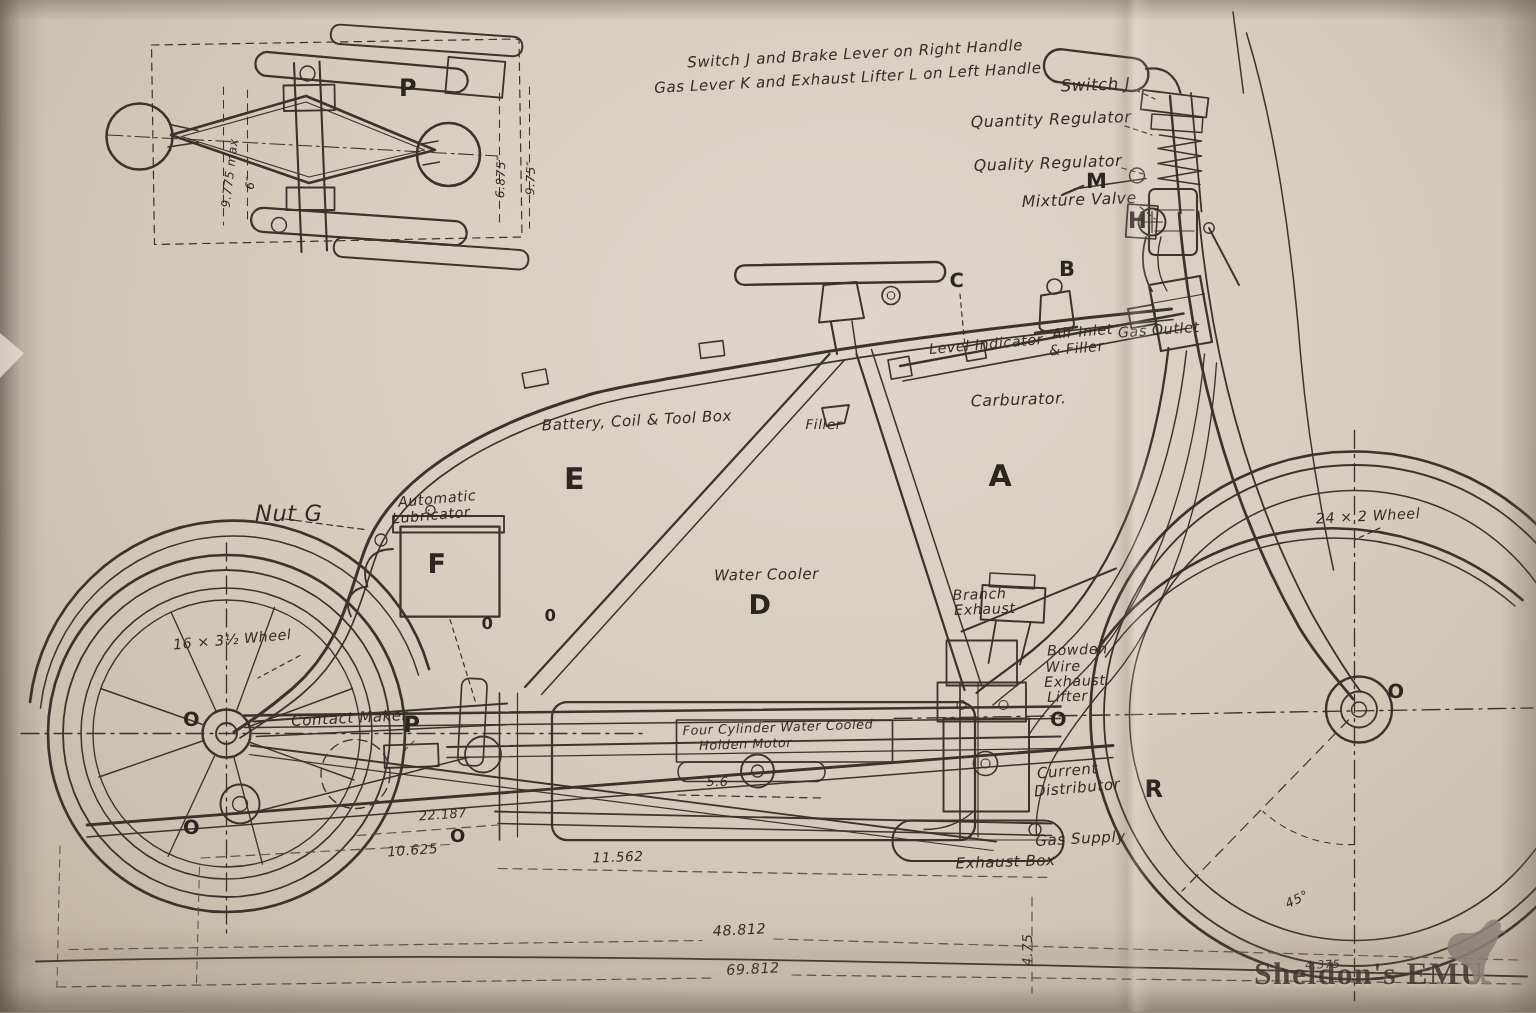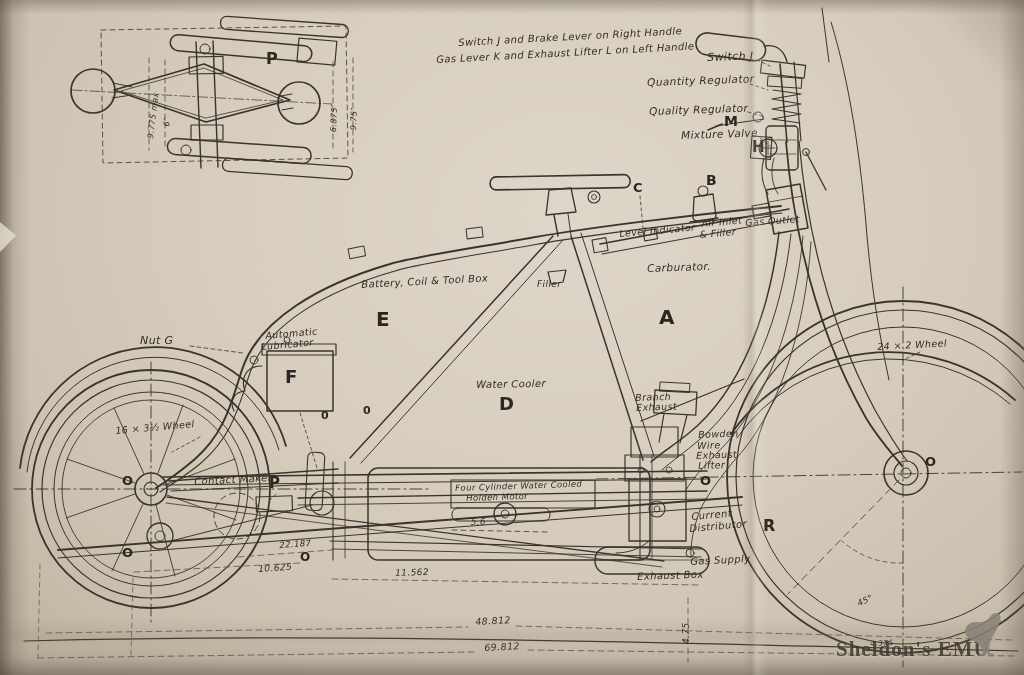--- a/index.html
+++ b/index.html
@@ -277,21 +277,21 @@
       <div class="lbl b" style="left: 706px; top: 173px; font-size: 14px;">B</div>
       <div class="lbl" style="left: 619px; top: 229px; font-size: 9.5px; transform: rotate(-5deg);">Level Indicator</div>
       <div class="lbl" style="left: 701px; top: 219px; font-size: 9.5px; transform: rotate(-5deg);">Air Inlet</div>
       <div class="lbl" style="left: 699px; top: 230px; font-size: 9.5px; transform: rotate(-5deg);">&amp; Filler</div>
       <div class="lbl" style="left: 745px; top: 218px; font-size: 9.5px; transform: rotate(-4deg);">Gas Outlet</div>
       <div class="lbl" style="left: 647px; top: 263px; font-size: 10.5px; transform: rotate(-2deg);">Carburator.</div>
       <div class="lbl b" style="left: 659px; top: 307px; font-size: 20px;">A</div>
       <div class="lbl" style="left: 361px; top: 280px; font-size: 10px; transform: rotate(-3deg);">Battery, Coil &amp; Tool Box</div>
       <div class="lbl b" style="left: 376px; top: 309px; font-size: 20px;">E</div>
       <div class="lbl" style="left: 537px; top: 280px; font-size: 9px; font-style: italic;">Filler</div>
-      <div class="lbl" style="left: 140px; top: 335px; font-size: 11px;">Nut G</div>
+      <div class="lbl" style="left: 170px; top: 335px; font-size: 15px;">Nut G</div>
       <div class="lbl" style="left: 265px; top: 331px; font-size: 9.5px; transform: rotate(-5deg);">Automatic</div>
       <div class="lbl" style="left: 261px; top: 342px; font-size: 9.5px; transform: rotate(-5deg);">Lubricator</div>
       <div class="lbl b" style="left: 285px; top: 368px; font-size: 18px;">F</div>
       <div class="lbl" style="left: 476px; top: 380px; font-size: 10px; transform: rotate(-1deg);">Water Cooler</div>
       <div class="lbl b" style="left: 499px; top: 395px; font-size: 18px;">D</div>
       <div class="lbl" style="left: 635px; top: 393px; font-size: 9.5px; transform: rotate(-2deg);">Branch</div>
       <div class="lbl" style="left: 636px; top: 403px; font-size: 9.5px; transform: rotate(-2deg);">Exhaust</div>
       <div class="lbl" style="left: 698px; top: 430px; font-size: 9.5px; transform: rotate(-2deg);">Bowden</div>
       <div class="lbl" style="left: 697px; top: 441px; font-size: 9.5px; transform: rotate(-2deg);">Wire</div>
       <div class="lbl" style="left: 696px; top: 451px; font-size: 9.5px; transform: rotate(-2deg);">Exhaust</div>

